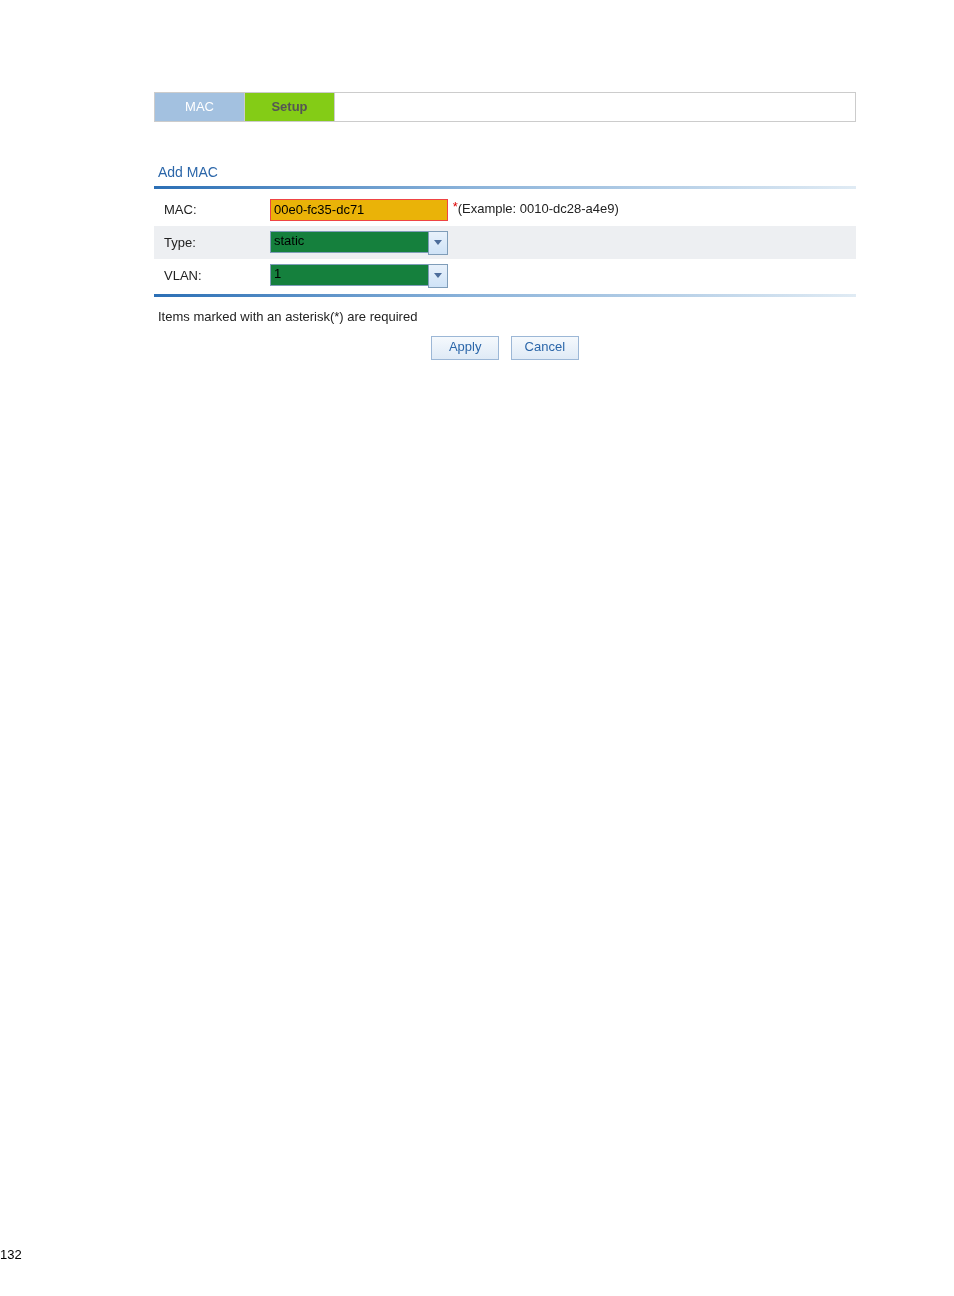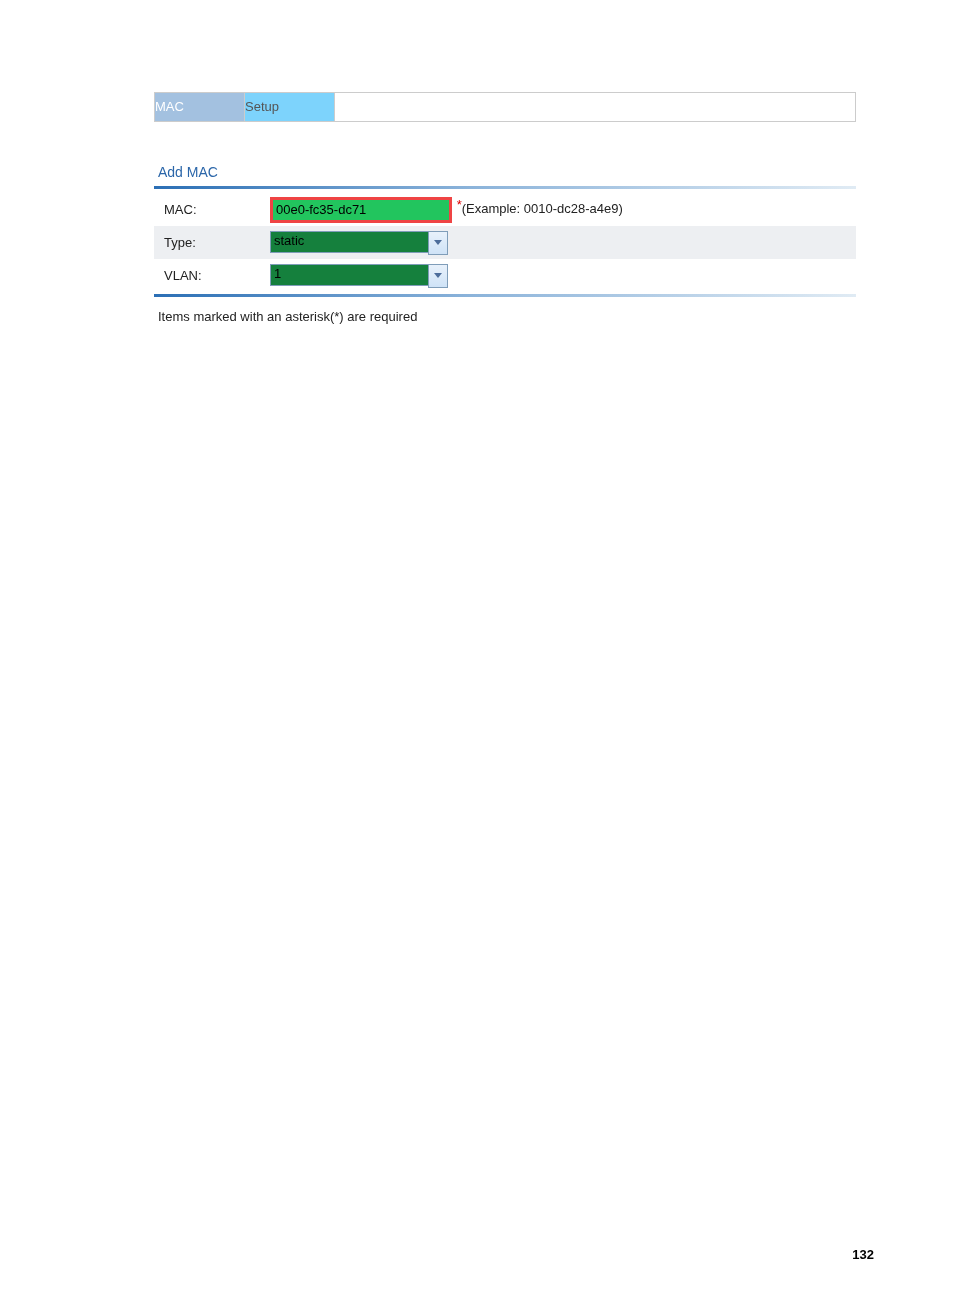--- a/index.html
+++ b/index.html
@@ -25,32 +25,34 @@
   }
   .tabstrip {
     border: 1px solid #ccc;
     display: flex;
     height: 28px;
     line-height: 28px;
     background: #fff;
   }
   .tab {
     width: 90px;
+    text-align: center;
     border-right: 1px solid #ccc;
     box-sizing: border-box;
     font-size: 13px;
     cursor: pointer;
   }
   .tab.active {
     background: #a3c1e0;
     color: #fff;
   }
   .tab.inactive {
-    background: #7dd3fc;
+    background: #84cc16;
     color: #555;
+    font-weight: bold;
   }
   .section {
     margin-top: 42px;
   }
   .section-title {
     color: #2b66a9;
     font-size: 14px;
     padding: 0 0 6px 4px;
   }
   .section-hr {
@@ -75,26 +77,26 @@
     padding: 3px 6px 3px 10px;
     vertical-align: middle;
   }
   .label-cell {
     width: 90px;
     color: #222;
   }
   .input-text {
     width: 170px;
     height: 18px;
-    border: 3px solid #ef4444;
+    border: 1px solid #ef4444;
     padding: 1px 3px;
     font-family: Arial;
     font-size: 13px;
     color: #000;
-    background: #22c55e;
+    background: #eab308;
     display: inline-block;
     vertical-align: middle;
   }
   .select-wrap {
     display: inline-flex;
     align-items: stretch;
     vertical-align: middle;
   }
   .select-box {
     width: 154px;
@@ -158,24 +160,23 @@
     color: #2b66a9;
     font-size: 13px;
     margin: 0 4px;
     cursor: pointer;
   }
   .page-num {
     position: absolute;
     bottom: 34px;
     width: 874px;
     left: 0;
-    text-align: right;
-    font-size: 13px;
-    color: #000;
-    font-weight: bold;
+    text-align: left;
+    font-size: 13px;
+    color: #000;
   }
 </style>
 </head>
 <body>
 
 <div class="page">
 
 
   <div class="tabstrip">
     <div class="tab active">MAC</div>
@@ -217,17 +218,21 @@
           </span>
         </td>
       </tr>
     </tbody>
       </table>
 
     <div class="section-hr-bottom"></div>
 
     <div class="req-note">Items marked with an asterisk(*) are required</div>
 
+    <div class="btn-row">
+      <span class="btn">Apply</span>
+      <span class="btn">Cancel</span>
+    </div>
   </div>
 
 </div>
 
 <div class="page-num">132</div>
 
 </body></html>

